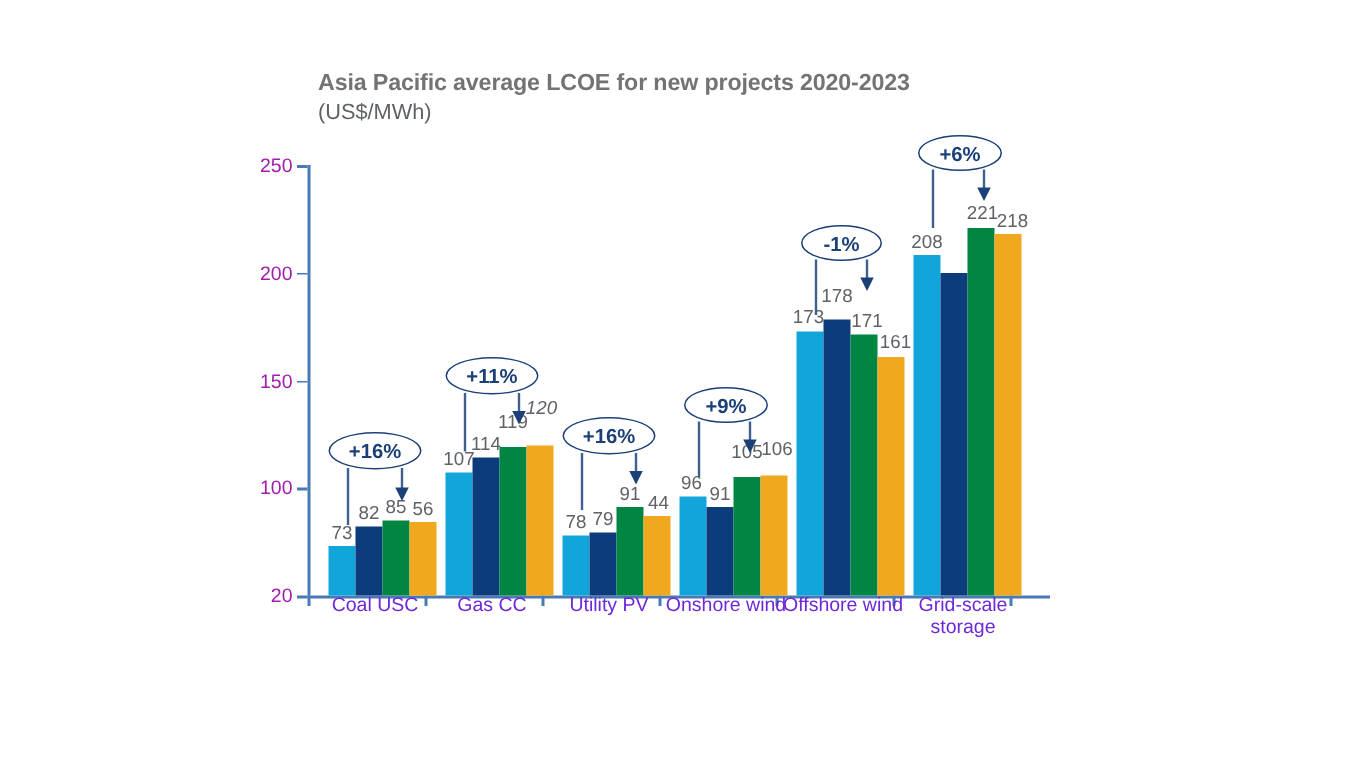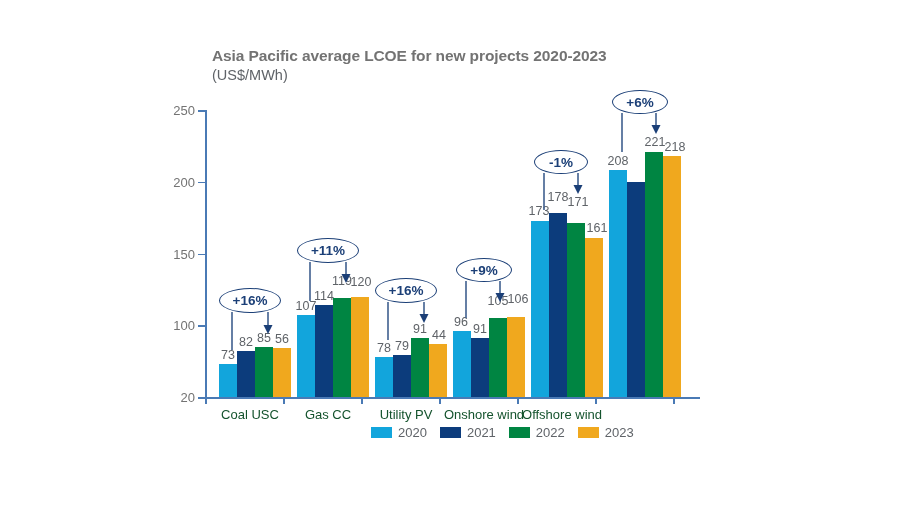--- a/index.html
+++ b/index.html
@@ -34,21 +34,21 @@
   }
   #x-axis-line {
     position: absolute; left: 0; top: 287px;
     width: 495px; height: 1.5px; background: #4a7ab5;
   }
 
   .y-tick { position: absolute; left: -7px; width: 7px; height: 1.5px; background: #4a7ab5; }
   .y-label {
     position: absolute; right: 100%; margin-right: 10px;
     transform: translateY(-50%);
-    font-size: 13px; color: #737373; white-space: nowrap;
+    font-size: 13px; color: #a21caf; white-space: nowrap;
   }
   .x-tick { position: absolute; top: 287px; width: 1.5px; height: 7px; background: #4a7ab5; }
 
   
   .group { position: absolute; bottom: 0; height: 287px; }
   .bar {
     position: absolute; bottom: 0; width: 18px;
   }
   .bar.y2020 { background: #12a5dc; }
   .bar.y2021 { background: #0c3c7c; }
@@ -57,22 +57,22 @@
 
   .val-label {
     position: absolute;
     font-size: 12.5px; color: #5f6368;
     white-space: nowrap; transform: translateX(-50%);
     text-align: center;
   }
 
   
   .cat-label {
-    position: absolute; top: 297px;
-    font-size: 13px; color: #14532d;
+    position: absolute; top: 285px;
+    font-size: 13px; color: #6d28d9;
     transform: translateX(-50%);
     text-align: center; white-space: nowrap; line-height: 15px;
   }
   .cat-label.two-line { white-space: normal; width: 82px; }
 
   
   .callout { position: absolute; }
   .badge {
     position: absolute;
     border: 1.6px solid #1b3f77;
@@ -141,21 +141,21 @@
     </div>
 
     <div class="group" style="left:78px; width:78px;">
       <div class="bar y2020" style="left:14px; height:81.8px;"></div>
       <div class="bar y2021" style="left:32px; height:91.8px;"></div>
       <div class="bar y2022" style="left:50px; height:99.0px;"></div>
       <div class="bar y2023" style="left:68px; height:100.5px;"></div>
       <div class="val-label" style="left:23px; bottom:84px;">107</div>
       <div class="val-label" style="left:41px; bottom:94px;">114</div>
       <div class="val-label" style="left:59px; bottom:109px;">119</div>
-      <div class="val-label" style="left:78px; bottom:108px;">120</div>
+      <div class="val-label" style="left:78px; bottom:118px;font-style:italic;">120</div>
       <div class="cat-label" style="left:45px;">Gas CC</div>
     </div>
 
     <div class="group" style="left:156px; width:78px;">
       <div class="bar y2020" style="left:14px; height:40.2px;"></div>
       <div class="bar y2021" style="left:32px; height:41.6px;"></div>
       <div class="bar y2022" style="left:50px; height:58.8px;"></div>
       <div class="bar y2023" style="left:68px; height:53.1px;"></div>
       <div class="val-label" style="left:23px; bottom:42px;">78</div>
       <div class="val-label" style="left:41px; bottom:44px;">79</div>
@@ -176,33 +176,34 @@
       <div class="cat-label" style="left:45px;">Onshore wind</div>
     </div>
 
     <div class="group" style="left:312px; width:78px;">
       <div class="bar y2020" style="left:14px; height:176.5px;"></div>
       <div class="bar y2021" style="left:32px; height:183.7px;"></div>
       <div class="bar y2022" style="left:50px; height:173.6px;"></div>
       <div class="bar y2023" style="left:68px; height:159.3px;"></div>
       <div class="val-label" style="left:22px; bottom:179px;">173</div>
       <div class="val-label" style="left:41px; bottom:193px;">178</div>
-      <div class="val-label" style="left:61px; bottom:188px;">171</div>
+      <div class="val-label" style="left:61px; bottom:176px;">171</div>
       <div class="val-label" style="left:80px; bottom:162px;">161</div>
       <div class="cat-label" style="left:45px;">Offshore wind</div>
     </div>
 
     <div class="group" style="left:390px; width:78px;">
       <div class="bar y2020" style="left:14px; height:226.7px;"></div>
       <div class="bar y2021" style="left:32px; height:215.3px;"></div>
       <div class="bar y2022" style="left:50px; height:245.4px;"></div>
       <div class="bar y2023" style="left:68px; height:241.1px;"></div>
       <div class="val-label" style="left:23px; bottom:229px;">208</div>
       <div class="val-label" style="left:60px; bottom:248px;">221</div>
       <div class="val-label" style="left:80px; bottom:243px;">218</div>
+      <div class="cat-label two-line" style="left:47px;">Grid-scale storage</div>
     </div>
 
   </div>
 
   <div class="callout" style="left:0; top:0;">
     <svg width="900" height="506">
       <line x1="232" y1="312" x2="232" y2="350" stroke="#3f5f8f" stroke-width="1.6"></line>
       <line x1="268" y1="312" x2="268" y2="327" stroke="#3f5f8f" stroke-width="1.6"></line>
       <polygon points="263.5,325 272.5,325 268,334" fill="#1b3f77"></polygon>
     </svg>
@@ -247,32 +248,14 @@
 
   <div class="callout" style="left:0; top:0;">
     <svg width="900" height="506">
       <line x1="622" y1="113" x2="622" y2="152" stroke="#3f5f8f" stroke-width="1.6"></line>
       <line x1="656" y1="113" x2="656" y2="127" stroke="#3f5f8f" stroke-width="1.6"></line>
       <polygon points="651.5,125 660.5,125 656,134" fill="#1b3f77"></polygon>
     </svg>
     <div class="badge" style="left:612px; top:90px; width:56px; height:24px;">+6%</div>
   </div>
 
-  <div id="legend">
-    <div class="legend-item">
-      <span class="legend-swatch" style="background:#12a5dc;"></span>
-      <span class="legend-text">2020</span>
-    </div>
-    <div class="legend-item">
-      <span class="legend-swatch" style="background:#0c3c7c;"></span>
-      <span class="legend-text">2021</span>
-    </div>
-    <div class="legend-item">
-      <span class="legend-swatch" style="background:#008542;"></span>
-      <span class="legend-text">2022</span>
-    </div>
-    <div class="legend-item">
-      <span class="legend-swatch" style="background:#f0a81e;"></span>
-      <span class="legend-text">2023</span>
-    </div>
-  </div>
 
 </div>
 
 </body></html>

